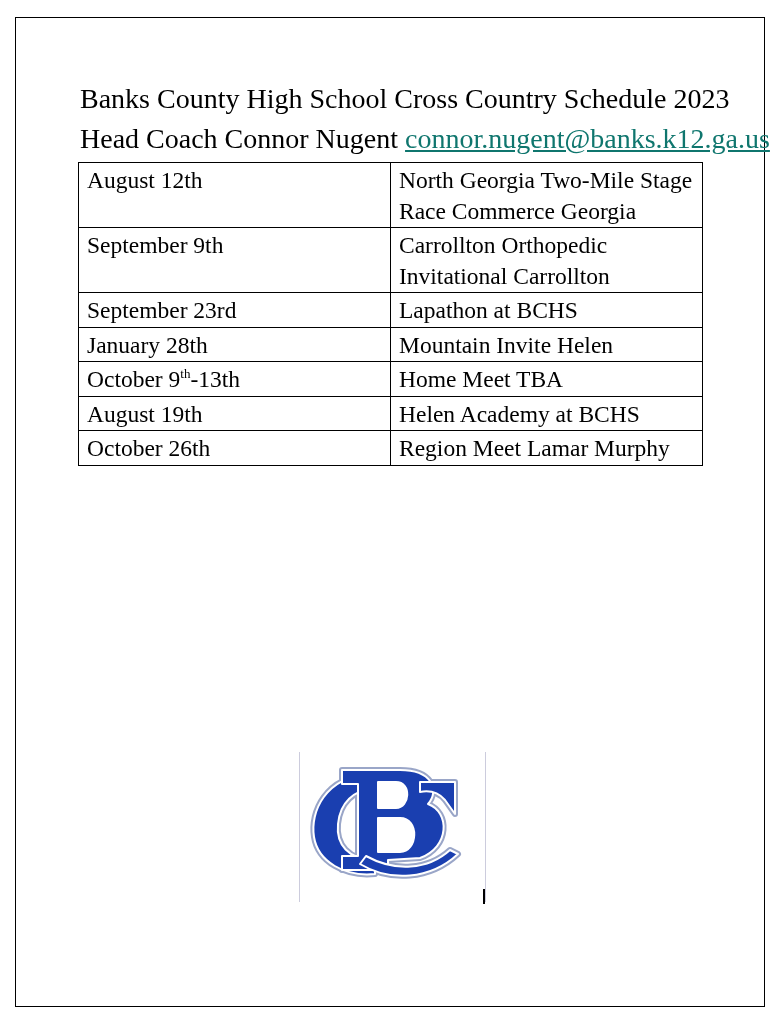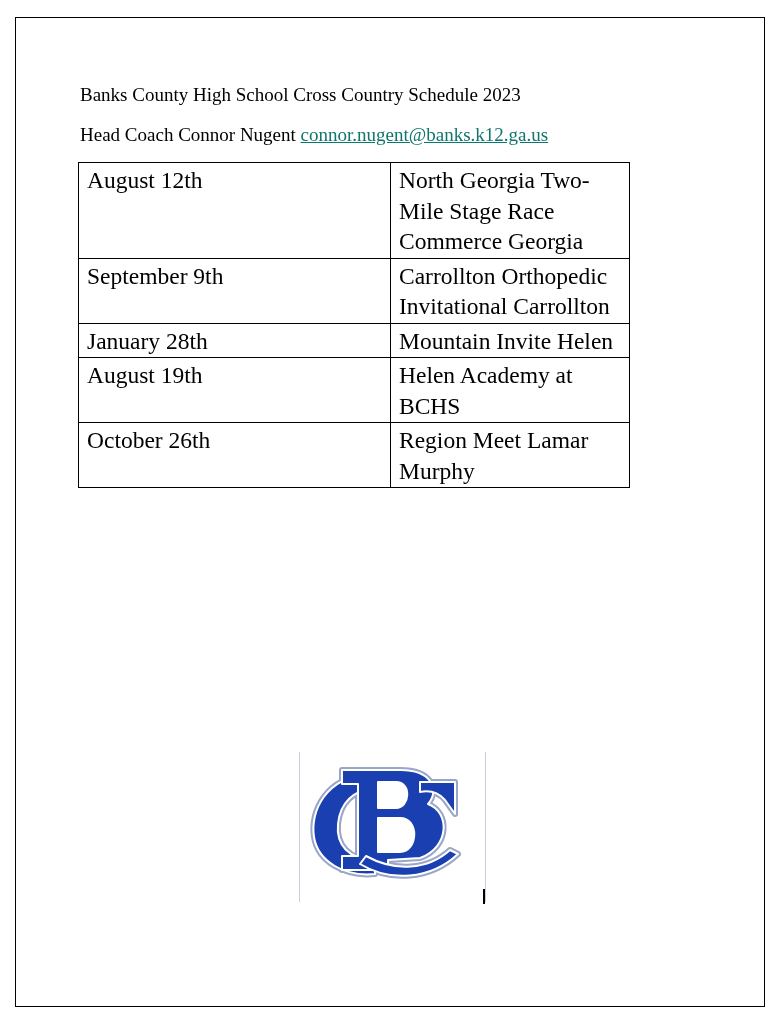--- a/index.html
+++ b/index.html
@@ -1,22 +1,22 @@
 <!DOCTYPE html>
 <html><head>
   <meta charset="utf-8">
   <style>
     html, body { margin: 0; padding: 0; background: #ffffff; }
     body { width: 780px; height: 1024px; position: relative; overflow: hidden; font-family: "Liberation Serif", serif; color: #000; }
     .page { position: absolute; left: 15px; top: 17px; width: 750px; height: 990px; border: 1.5px solid #000; box-sizing: border-box; }
-    .line { position: absolute; left: 80px; font-size: 19px; white-space: nowrap; line-height: 1; }
+    .line { position: absolute; left: 80px; font-size: 28px; white-space: nowrap; line-height: 1; }
     .title { top: 85px; }
     .coach { top: 125px; }
     .email { color: #0f766e; text-decoration: underline; }
-    table.sched { position: absolute; left: 78px; top: 162px; width: 552px; border-collapse: collapse; font-size: 23.5px; }
+    table.sched { position: absolute; left: 78px; top: 162px; width: 625px; border-collapse: collapse; font-size: 23.5px; }
     table.sched td { border: 1.3px solid #000; vertical-align: top; padding: 2px 8px 1px 8px; line-height: 30.5px; }
     table.sched td.date { width: 295px; }
     sup { font-size: 13px; line-height: 0; vertical-align: super; }
     .logo-box { position: absolute; left: 299px; top: 752px; width: 185px; height: 150px; border-left: 1px solid #ccd; border-right: 1px solid #ccd; }
     .cursor { position: absolute; left: 483px; top: 889px; width: 1.5px; height: 15px; background: #000; }
   </style>
 </head>
 <body>
 
 <div class="page"></div>
@@ -31,22 +31,30 @@
   <tbody>
     <tr>
         <td class="date">August 12th</td>
         <td>North Georgia Two-Mile Stage Race Commerce Georgia</td>
       </tr>
     <tr>
         <td class="date">September 9th</td>
         <td>Carrollton Orthopedic Invitational Carrollton</td>
       </tr>
     <tr>
+        <td class="date">September 23rd</td>
+        <td>Lapathon at BCHS</td>
+      </tr>
+    <tr>
         <td class="date">January 28th</td>
         <td>Mountain Invite Helen</td>
+      </tr>
+    <tr>
+        <td class="date"><span>October 9</span><sup>th</sup><span>-13th</span></td>
+        <td>Home Meet TBA</td>
       </tr>
     <tr>
         <td class="date">August 19th</td>
         <td>Helen Academy at BCHS</td>
       </tr>
     <tr>
         <td class="date">October 26th</td>
         <td>Region Meet Lamar Murphy</td>
       </tr>
   </tbody>

